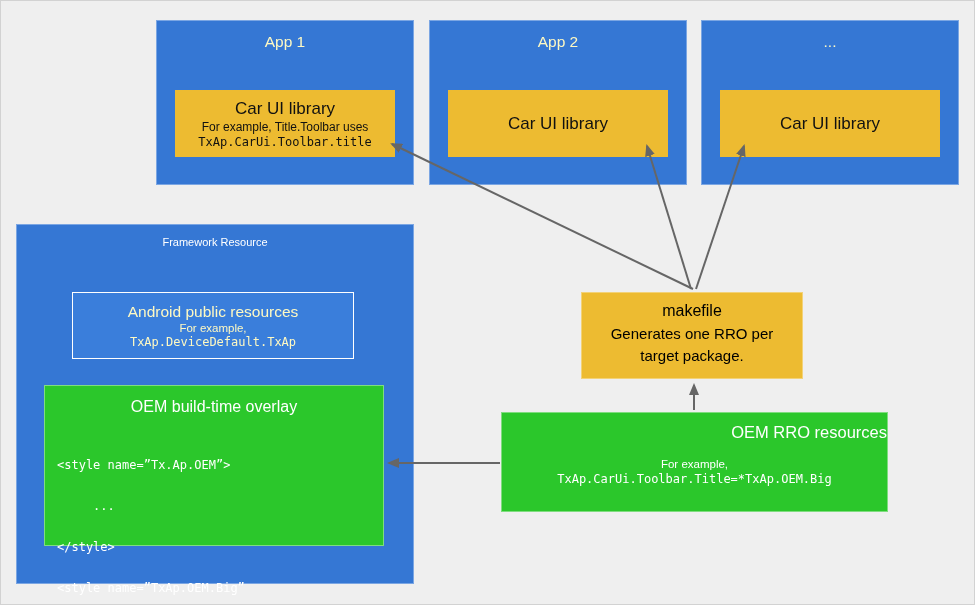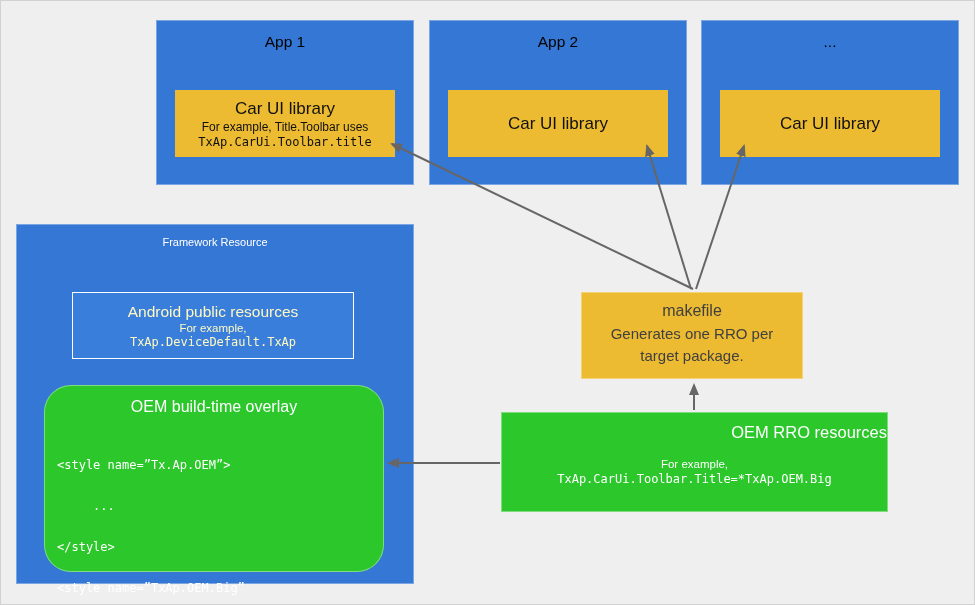--- a/index.html
+++ b/index.html
@@ -18,34 +18,34 @@
   .box { position: absolute; }
 
   .blue-box {
     background: #3577d4;
     border: 1px solid rgba(255,255,255,0.35);
     color: #ffffff;
   }
   .yellow-box {
     background: #edbb31;
     border: 1px solid rgba(255,255,255,0.35);
-    color: #404040;
+    color: #000000;
   }
   .green-box {
     background: #2bc72b;
     border: 1px solid rgba(255,255,255,0.4);
     color: #ffffff;
   }
 
   .app-box { top: 19px; width: 258px; height: 165px; }
   .app-title {
     margin-top: 12px;
     text-align: center;
     font-size: 15.5px;
-    color: #000000;
+    color: #fef9c3;
   }
   .lib-box {
     position: absolute;
     left: 18px; right: 18px;
     top: 69px; height: 67px;
     background: #edbb31;
     color: #111111;
     display: flex;
     flex-direction: column;
     align-items: center;
@@ -76,21 +76,21 @@
     text-align: center;
     color: #fef9c3;
   }
   .public-title { font-size: 15.5px; }
   .public-note  { font-size: 11.5px; margin-top: 1px; }
   .public-code  { font-family: "DejaVu Sans Mono", monospace; font-size: 12px; margin-top: 1px; }
 
   .overlay-box {
     position: absolute;
     left: 27px; top: 160px;
-    width: 340px; height: 187px; border-radius: 27px;
+    width: 340px; height: 161px;
   }
   .overlay-title {
     margin-top: 12px;
     text-align: center;
     font-size: 16px;
   }
   .overlay-code {
     margin: 16px 0 0 12px;
     font-family: "DejaVu Sans Mono", monospace;
     font-size: 12px;

